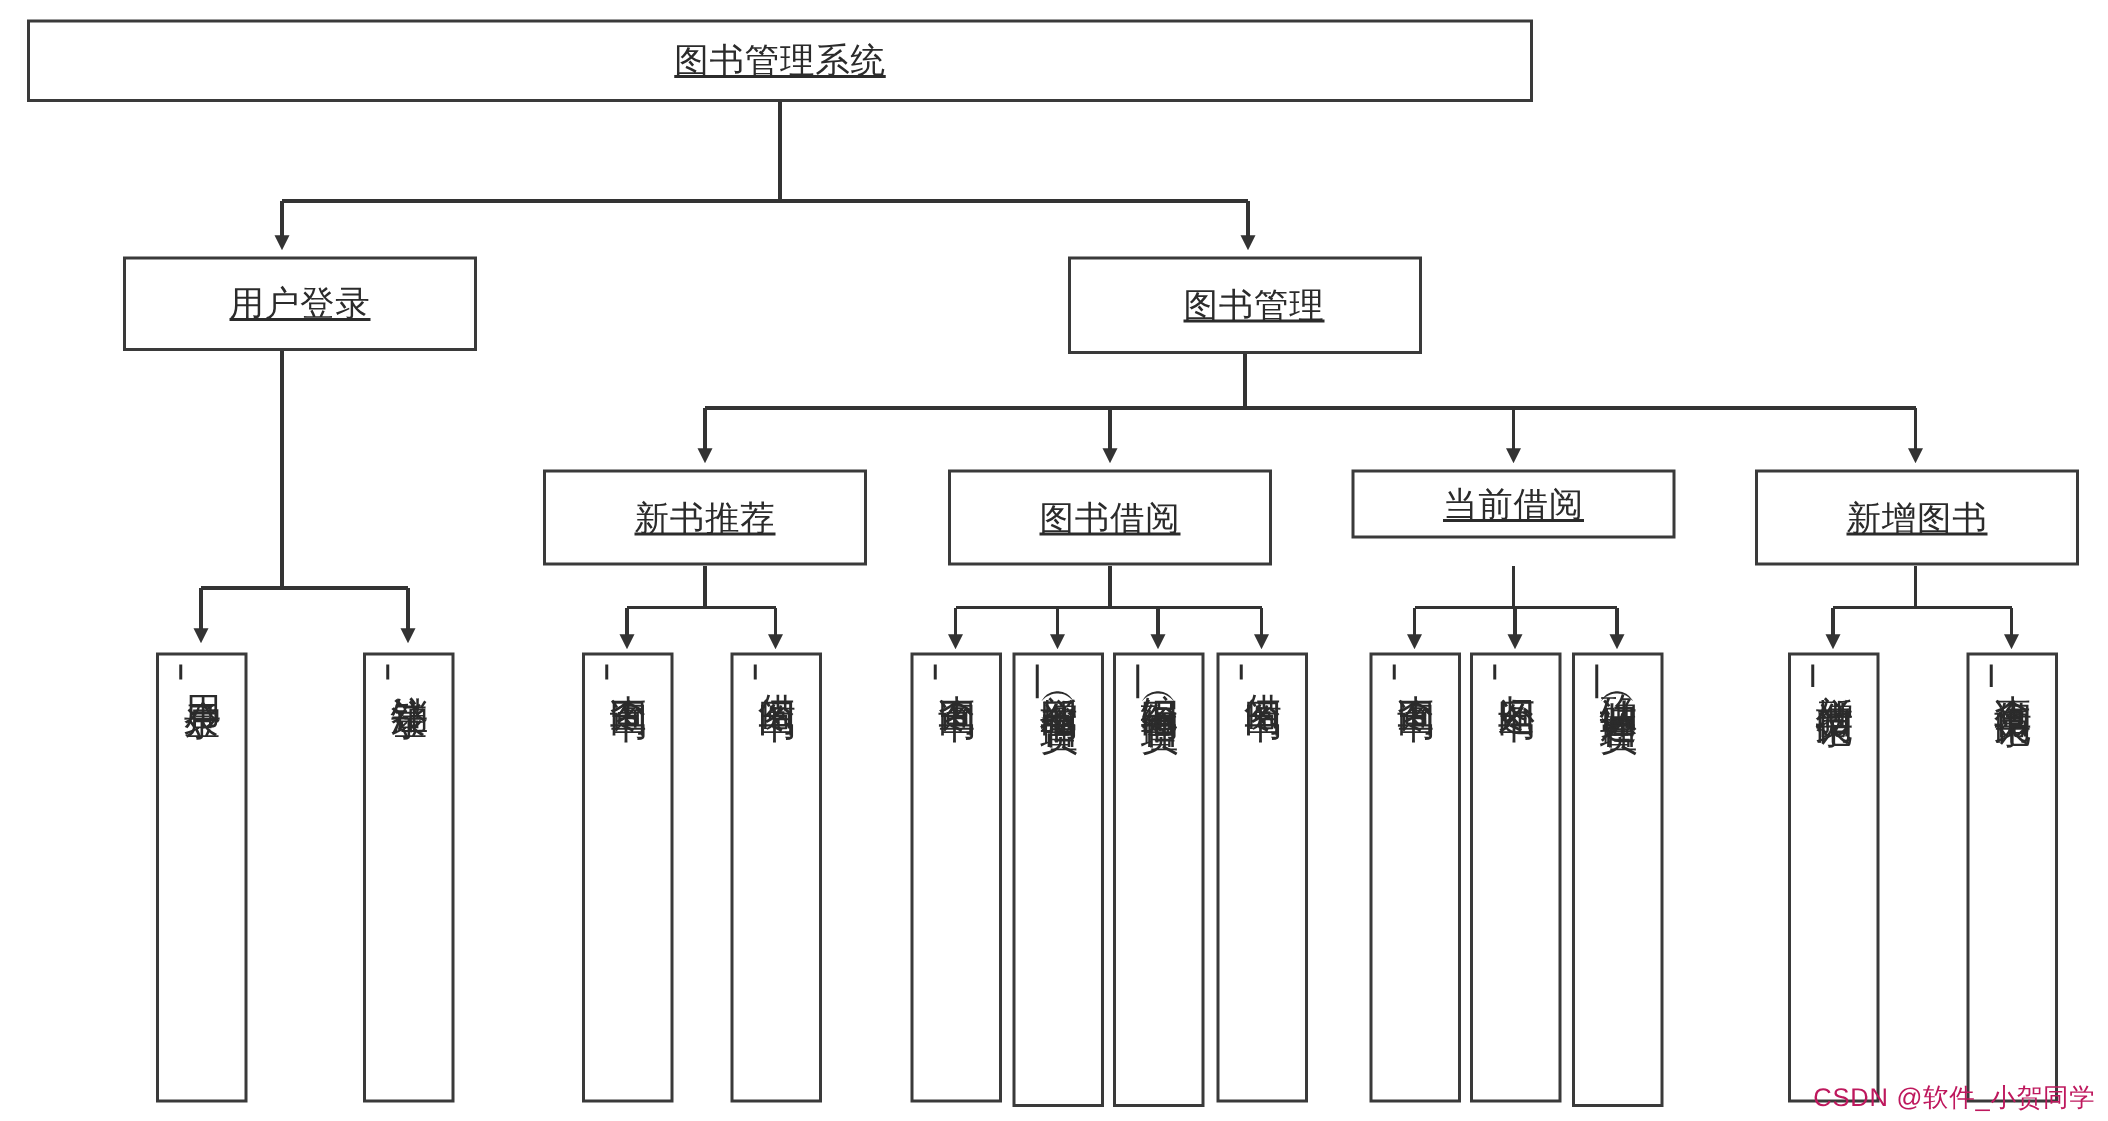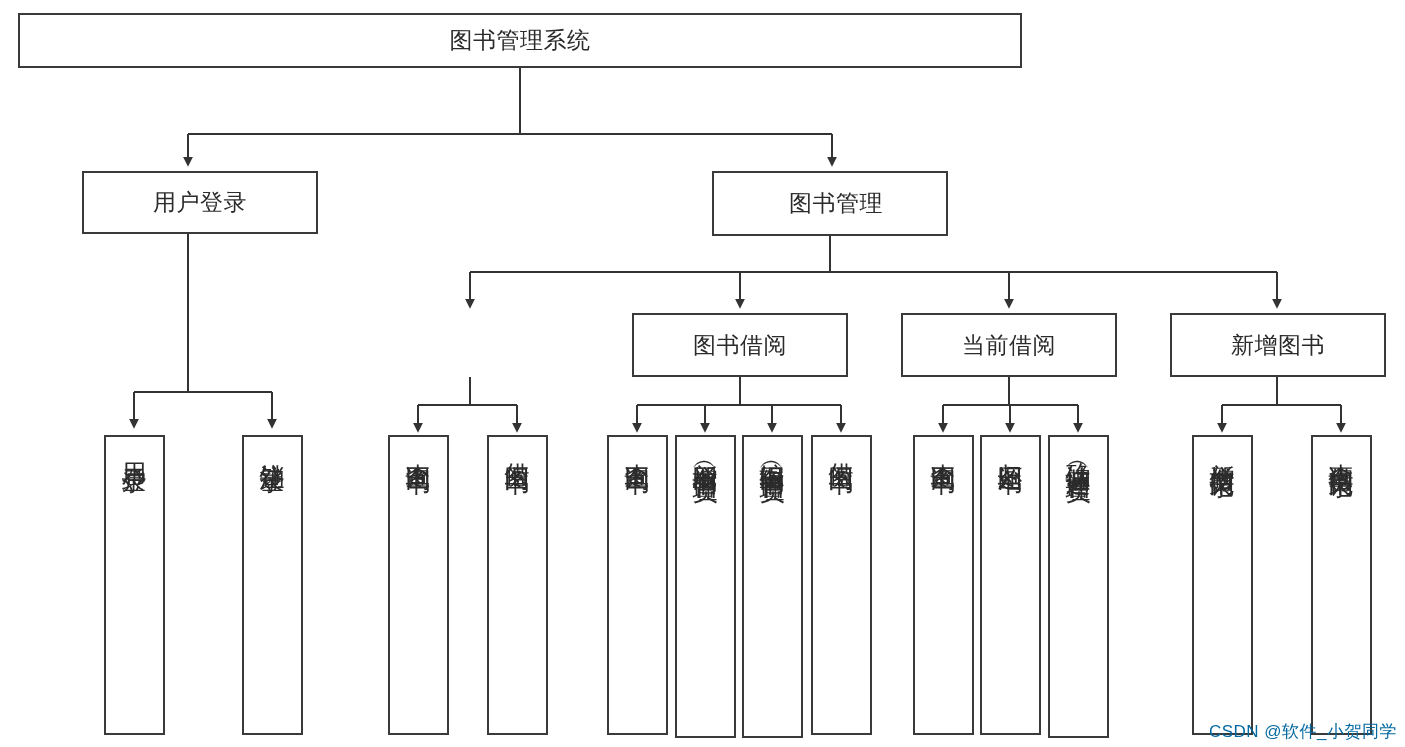--- a/index.html
+++ b/index.html
@@ -35,20 +35,21 @@
     justify-content: center;
     color: #2b2b2b;
     z-index: 2;
   }
   .node-label {
     display: block;
     text-align: left;
     line-height: 1.22;
     color: #2b2b2b;
     white-space: pre;
+    text-decoration: underline;
   }
   .node.horizontal .node-label {
     font-size: 23px;
     letter-spacing: 0.5px;
   }
   .node.root .node-label {
     font-size: 23px;
   }
   .node.vertical {
     align-items: flex-start;
@@ -61,21 +62,21 @@
     font-size: 25px;
     line-height: 1.04;
     letter-spacing: 2.5px;
     height: auto;
   }
   #watermark {
     position: absolute;
     right: 8px;
     bottom: 4px;
     font-size: 17px;
-    color: #0369a1;
+    color: #be185d;
     letter-spacing: 0.5px;
     z-index: 5;
     white-space: nowrap;
     font-family: "Liberation Sans", "DejaVu Sans", sans-serif;
   }
 </style>
 </head>
 <body>
 
 <div id="canvas">
@@ -136,24 +137,27 @@
     <span class="node-label">图书管理系统</span>
   </div>
 
   <div class="node horizontal" style="left:82px; top:171px; width:236px; height:63px;">
     <span class="node-label">用户登录</span>
   </div>
   <div class="node horizontal" style="left:712px; top:171px; width:236px; height:65px;padding-left:12px;">
     <span class="node-label">图书管理</span>
   </div>
 
+  <div class="node horizontal" style="left:362px; top:313px; width:216px; height:64px;">
+    <span class="node-label">新书推荐</span>
+  </div>
   <div class="node horizontal" style="left:632px; top:313px; width:216px; height:64px;">
     <span class="node-label">图书借阅</span>
   </div>
-  <div class="node horizontal" style="left:901px; top:313px; width:216px; height:64px;">
+  <div class="node horizontal" style="left:901px; top:313px; width:216px; height:46px;">
     <span class="node-label">当前借阅</span>
   </div>
   <div class="node horizontal" style="left:1170px; top:313px; width:216px; height:64px;">
     <span class="node-label">新增图书</span>
   </div>
 
   <div class="node vertical" style="left:104px; top:435px; width:61px; height:300px;">
     <span class="node-label">用户登录</span>
   </div>
   <div class="node vertical" style="left:242px; top:435px; width:61px; height:300px;">

